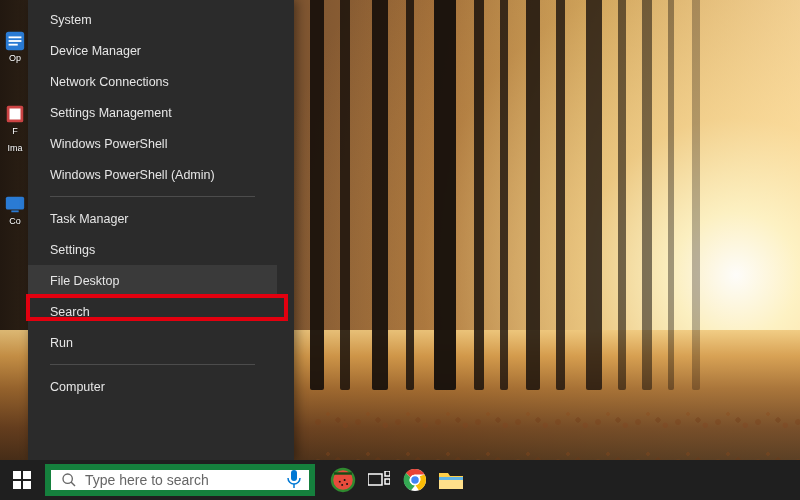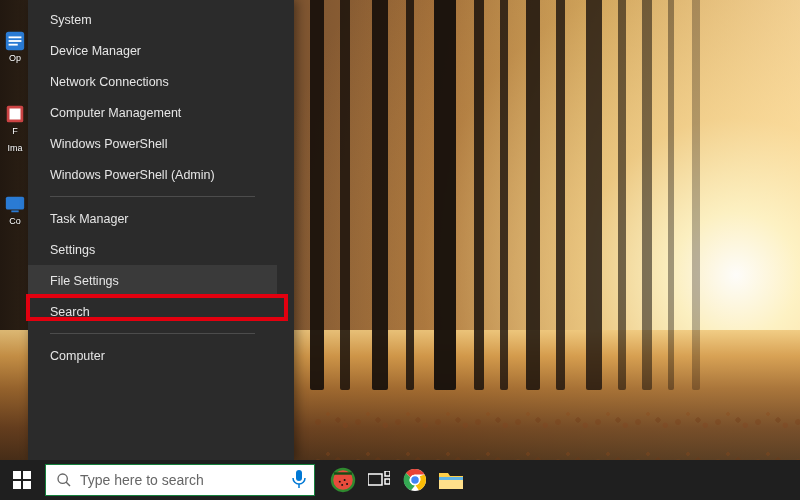--- a/index.html
+++ b/index.html
@@ -64,21 +64,21 @@
   .taskbar {
     position:absolute; left:0; right:0; bottom:0; height:40px;
     background:#1f1f1f; display:flex; align-items:center;
   }
   .start-btn { width:44px; height:40px; display:flex; align-items:center; justify-content:center; cursor:pointer; }
   .search-box {
     background:#fff; color:#666;
     height:32px; width:270px;
     margin-left:1px;
     display:flex; align-items:center;
-    border:1px solid #15803d;
+    border:6px solid #15803d;
     padding-left:10px;
     font-size:14px;
     position:relative;
   }
   .search-box .mic { position:absolute; right:8px; color:#0078d4; }
   .task-icons { display:flex; align-items:center; gap:8px; margin-left:14px; }
   .tb-icon { width:28px; height:28px; display:flex; align-items:center; justify-content:center; cursor:pointer; border-radius:2px; }
 </style>
 </head>
 <body>
@@ -138,40 +138,43 @@
         <li data-interactable="true">
           <span data-interactable="false">System</span>
         </li>
         <li data-interactable="true">
           <span data-interactable="false">Device Manager</span>
         </li>
         <li data-interactable="true">
           <span data-interactable="false">Network Connections</span>
         </li>
         <li data-interactable="true">
-          <span data-interactable="false">Computer Management</span>
+          <span data-interactable="false">Settings Management</span>
         </li>
         <li data-interactable="true">
           <span data-interactable="false">Windows PowerShell</span>
         </li>
         <li data-interactable="true">
           <span data-interactable="false">Windows PowerShell (Admin)</span>
         </li>
         <hr data-interactable="false">
         <li data-interactable="true">
           <span data-interactable="false">Task Manager</span>
         </li>
         <li data-interactable="true">
           <span data-interactable="false">Settings</span>
         </li>
         <li data-interactable="true" class="hovered">
-          <span data-interactable="false">File Settings</span>
+          <span data-interactable="false">File Desktop</span>
         </li>
         <li data-interactable="true">
           <span data-interactable="false">Search</span>
+        </li>
+        <li data-interactable="true">
+          <span data-interactable="false">Run</span>
         </li>
         <hr data-interactable="false">
         <li data-interactable="true">
           <span data-interactable="false">Computer</span>
         </li>
       </ul>
     <div id="hl" class="highlight-box" data-interactable="false" style="left: -2px; top: 294px; width: 262px; height: 27px;"></div>
   </div>
 
   <div class="taskbar" data-interactable="false">

